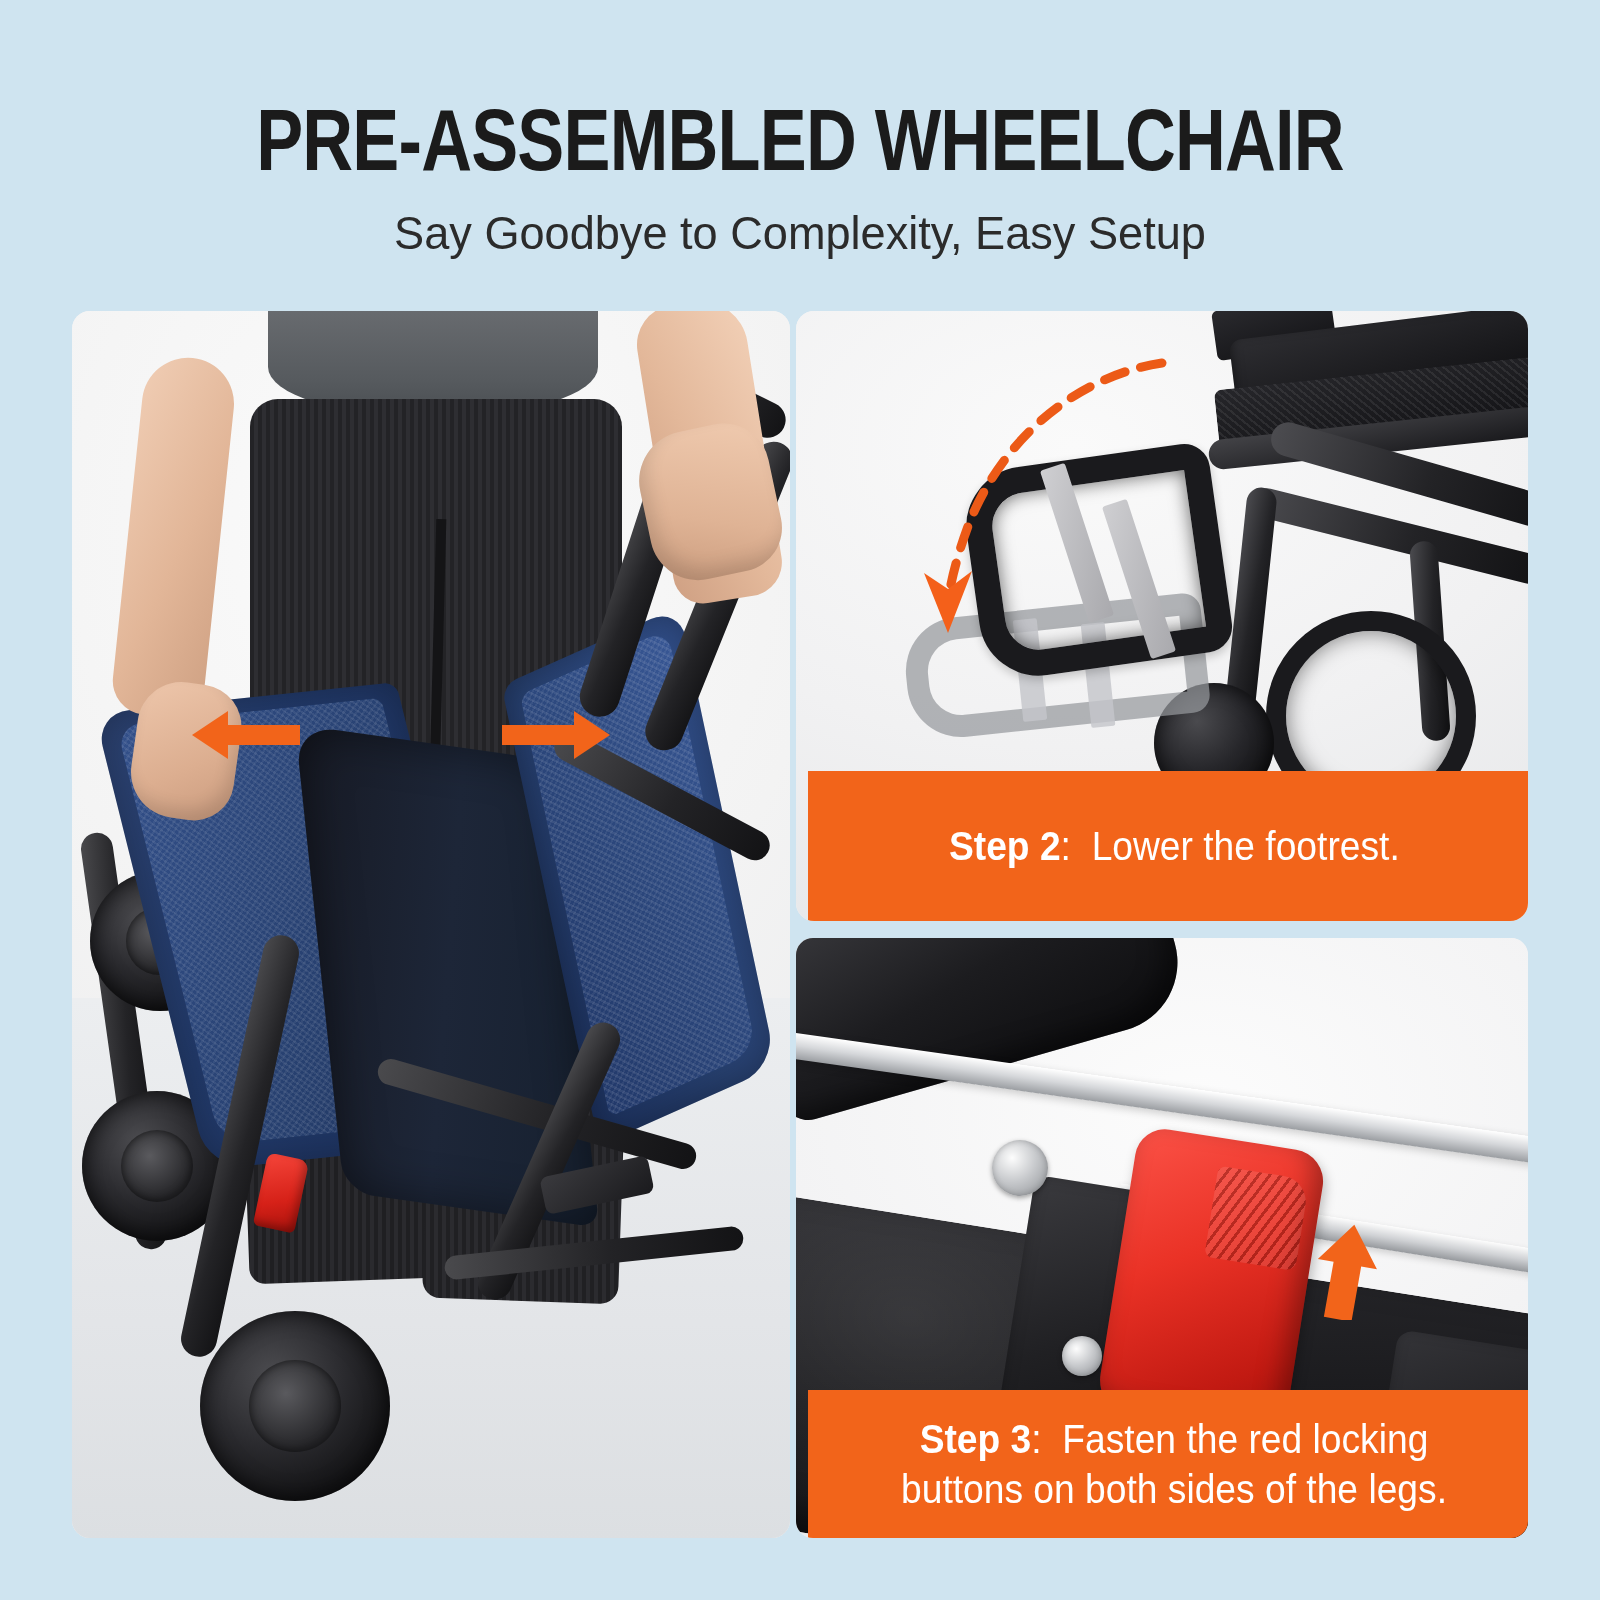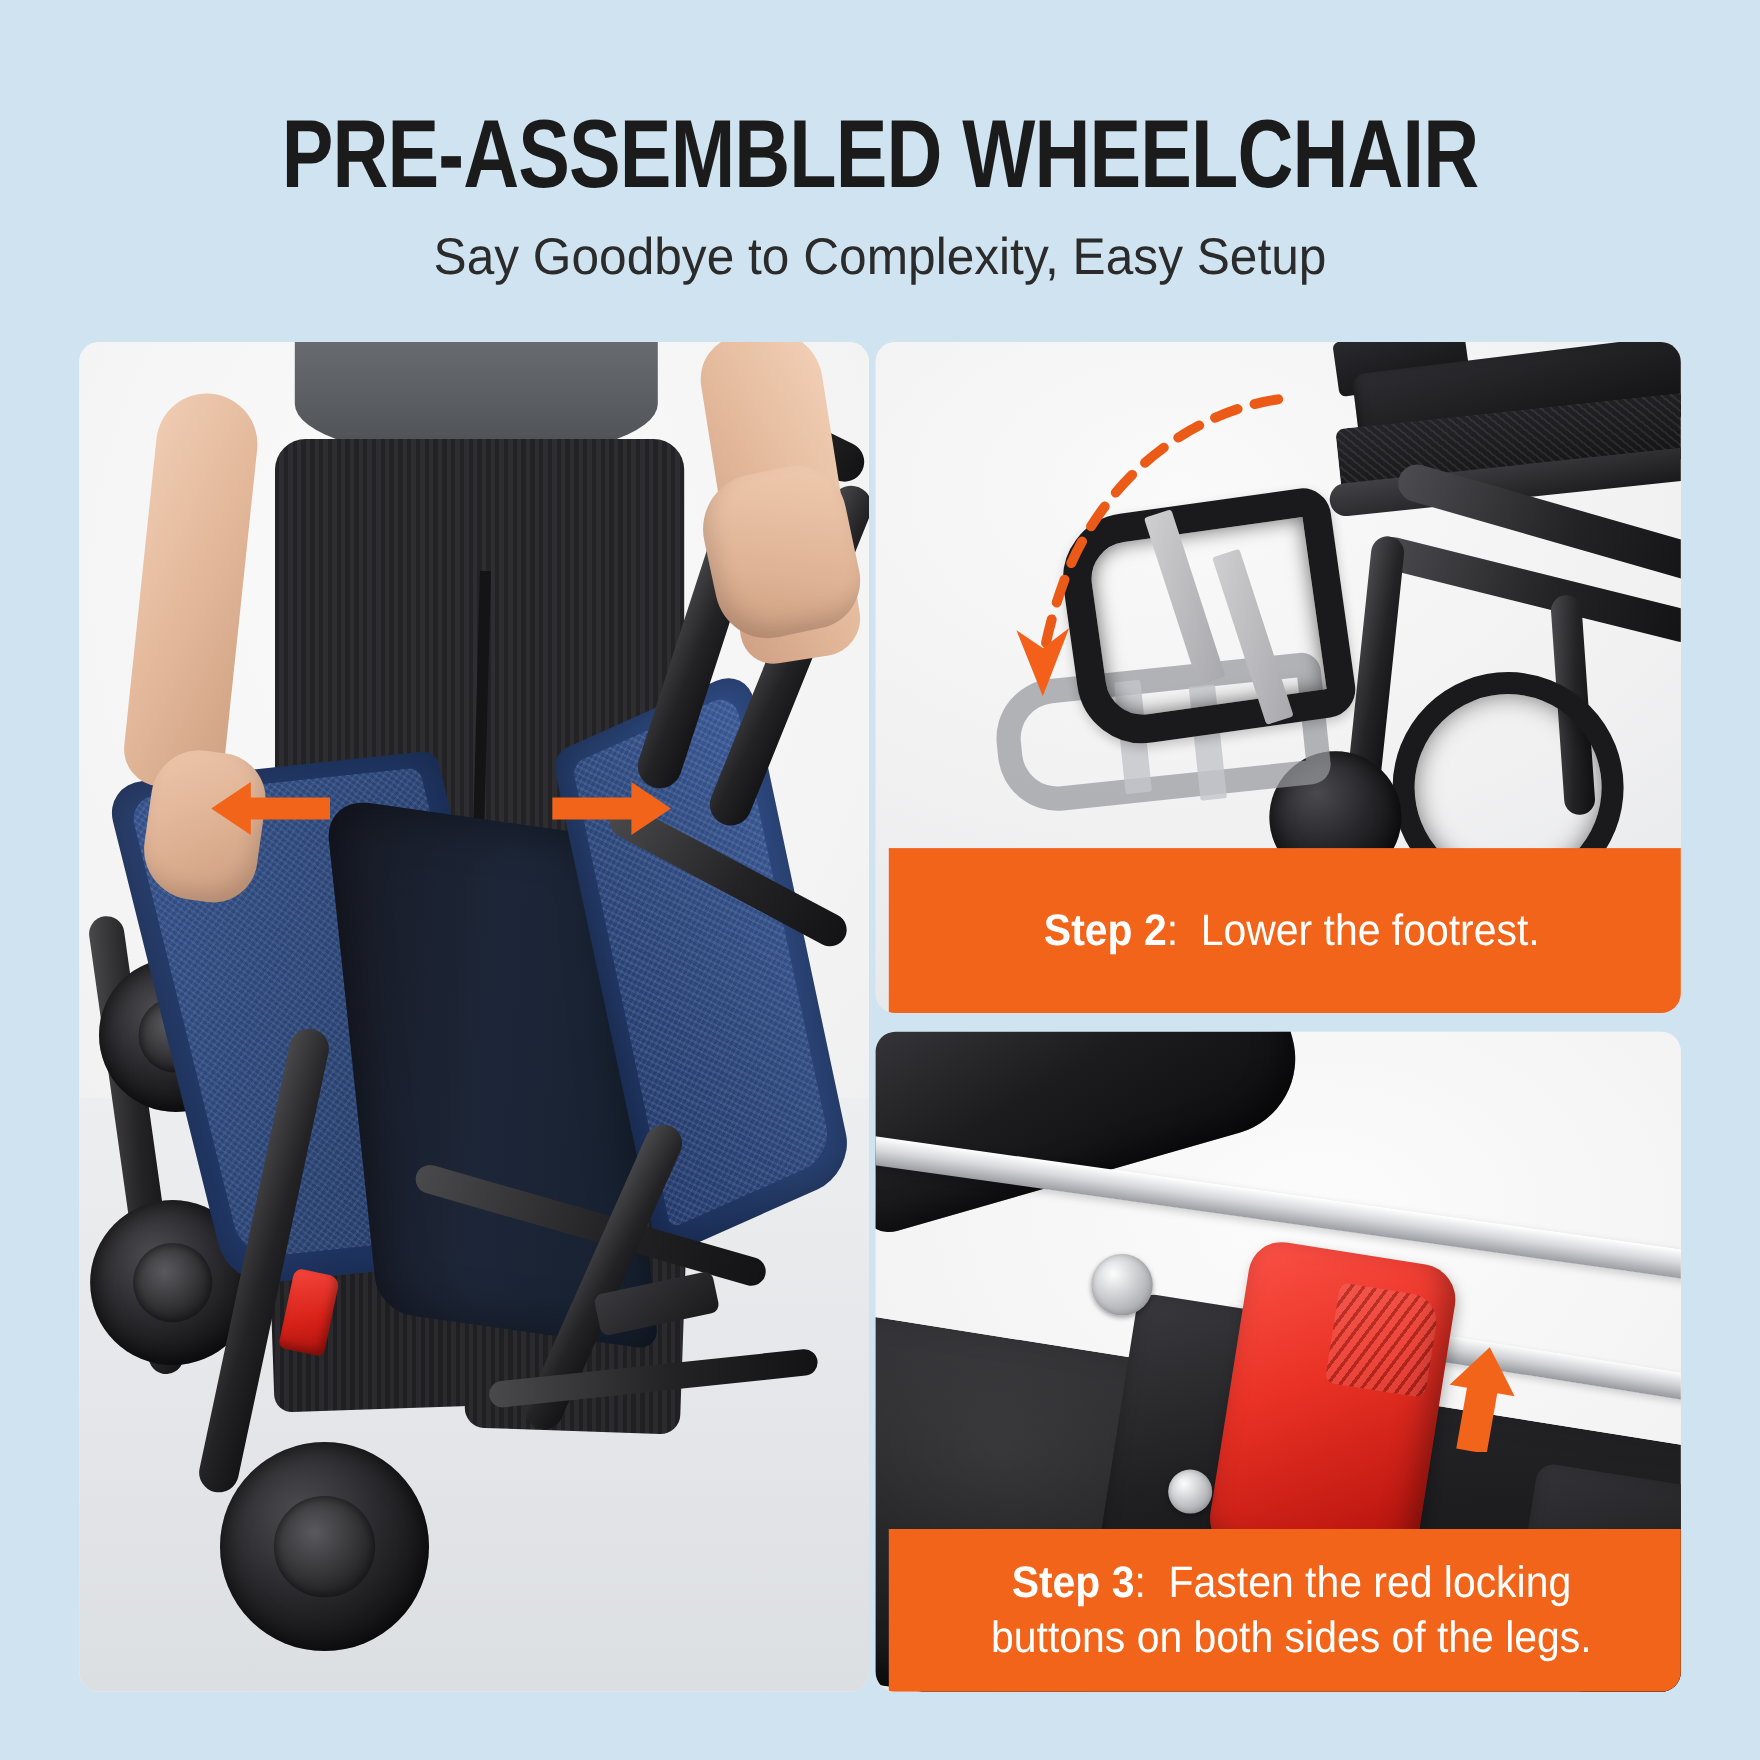--- a/index.html
+++ b/index.html
@@ -57,21 +57,21 @@
   
   .panel {
     position: absolute;
     border-radius: 18px;
     overflow: hidden;
     background: #f2f2f2;
   }
 
   #panel-1 { left: 72px;  top: 311px; width: 718px; height: 1227px; }
   #panel-2 { left: 796px; top: 311px; width: 732px; height: 610px;  }
-  #panel-3 { left: 796px; top: 938px; width: 732px; height: 600px;  }
+  #panel-3 { left: 796px; top: 938px; width: 732px; height: 600px; border-radius: 17px;  }
 
   .photo {
     position: absolute;
     left: 0; top: 0; right: 0; bottom: 0;
     overflow: hidden;
   }
 
   
   .caption {
     position: absolute;

